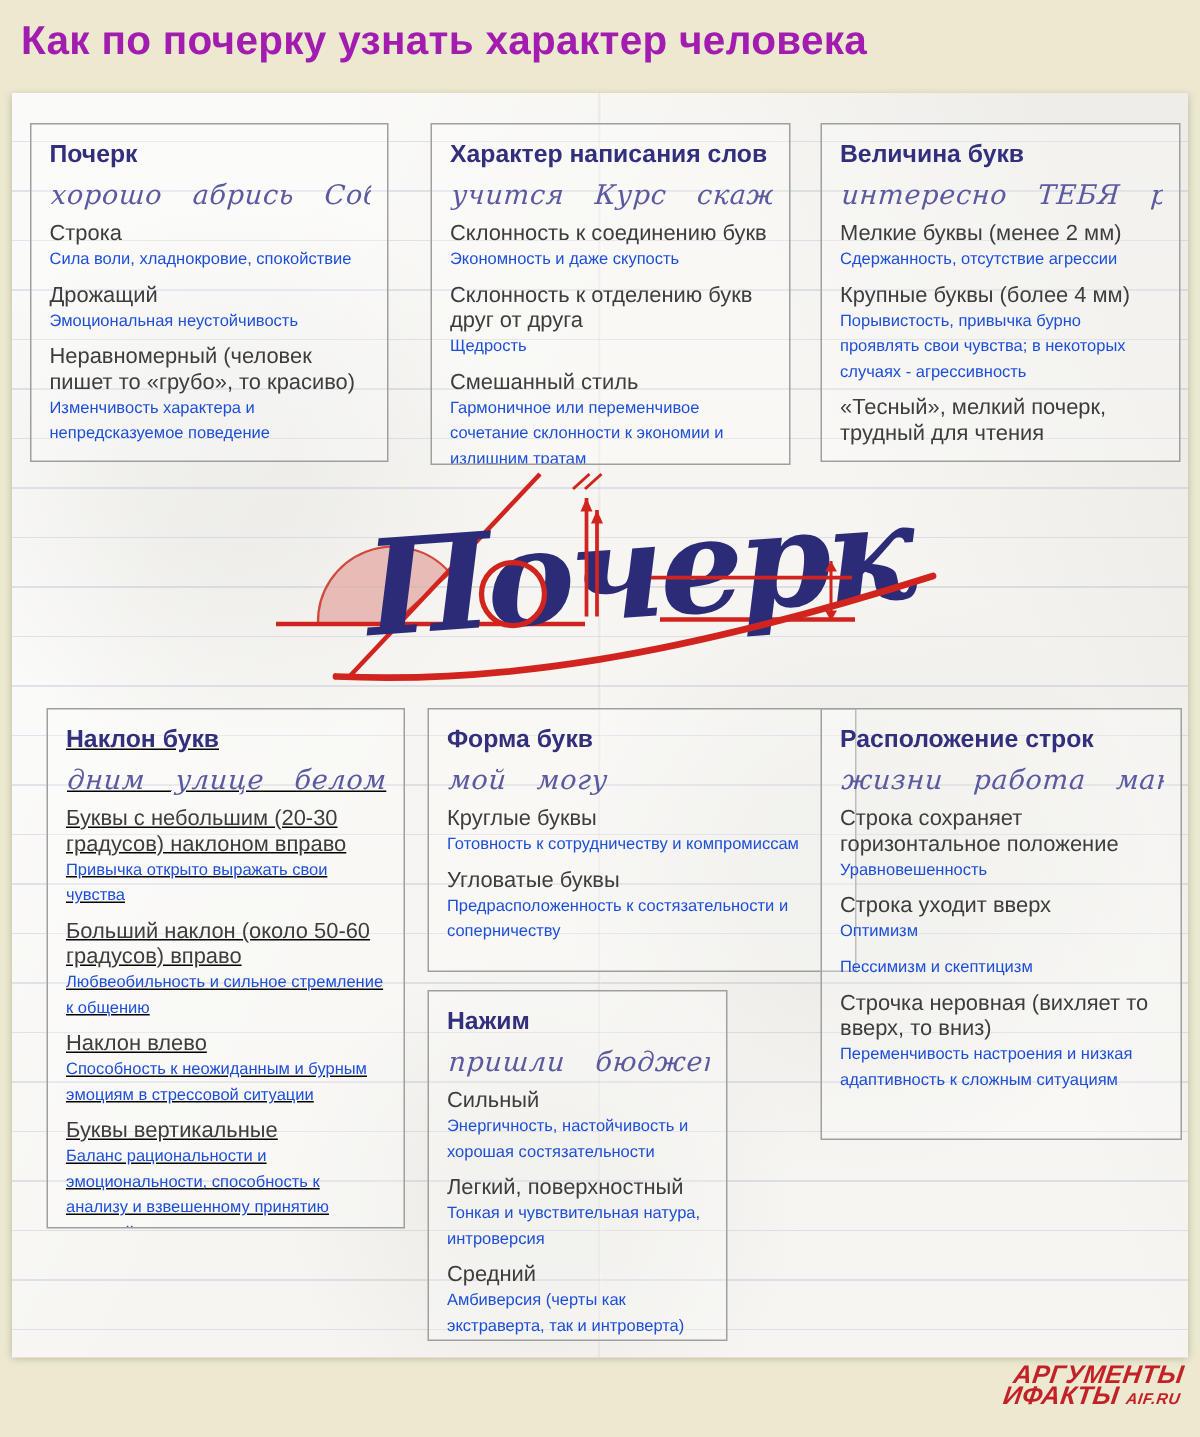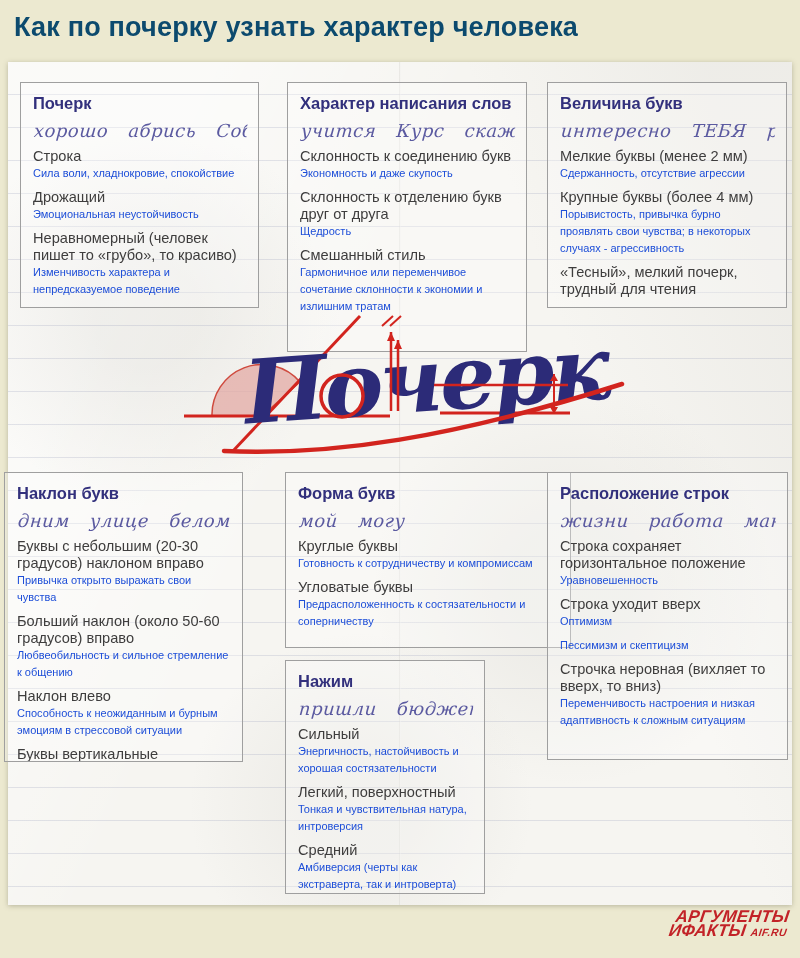--- a/index.html
+++ b/index.html
@@ -5,21 +5,21 @@
   html,body{margin:0;padding:0;}
   body{
     width:800px;height:958px;position:relative;overflow:hidden;
     background:#ece9d0;
     font-family:"Liberation Sans",sans-serif;
     -webkit-font-smoothing:antialiased;
   }
   
   .page-title{
     position:absolute;left:14px;top:12px;width:770px;
-    font-size:27px;font-weight:bold;color:#0c4a6e;letter-spacing:.2px;
+    font-size:27px;font-weight:bold;color:#a21caf;letter-spacing:.2px;
   }
   
   .paper{
     position:absolute;left:8px;top:62px;width:784px;height:843px;
     background-color:#f6f5f1;
     background-image:
       repeating-linear-gradient(180deg, rgba(0,0,0,0) 0 32px, rgba(150,156,185,.25) 32px 33px),
       radial-gradient(circle at 18% 30%, rgba(190,188,180,.18) 0 6%, rgba(0,0,0,0) 22%),
       radial-gradient(circle at 72% 62%, rgba(185,183,175,.15) 0 8%, rgba(0,0,0,0) 26%),
       radial-gradient(circle at 45% 88%, rgba(185,183,175,.14) 0 6%, rgba(0,0,0,0) 20%),
@@ -30,23 +30,23 @@
   .fold{
     position:absolute;left:399px;top:62px;width:2px;height:843px;
     background:linear-gradient(90deg, rgba(170,168,160,.25), rgba(255,255,255,.4));
   }
   
   .box{
     position:absolute;border:1px solid #9f9f9f;background:rgba(255,255,255,.30);
     padding:10px 12px 0 12px;box-sizing:border-box;overflow:hidden;
   }
   .b1{left:20px; top:82px; width:239px;height:226px;}
-  .b2{left:287px;top:82px; width:240px;height:270px;}
+  .b2{left:287px;top:82px; width:240px;height:228px;}
   .b3{left:547px;top:82px; width:240px;height:226px;}
-  .b4{left:4px; top:472px;width:239px;height:290px;}
+  .b4{left:31px; top:472px;width:239px;height:347px;text-decoration:underline;}
   .b5{left:285px;top:472px;width:286px;height:176px;}
   .b6{left:285px;top:660px;width:200px;height:234px;}
   .b7{left:547px;top:472px;width:241px;height:288px;}
   .box h2{
     margin:0 0 3px 0;font-size:16.5px;line-height:20px;font-weight:bold;color:#32307c;
   }
   .sample{
     font-family:"DejaVu Serif",serif;font-style:italic;
     font-size:18px;line-height:29px;height:29px;margin-bottom:3px;
     color:#5b5aa0;white-space:nowrap;overflow:hidden;

